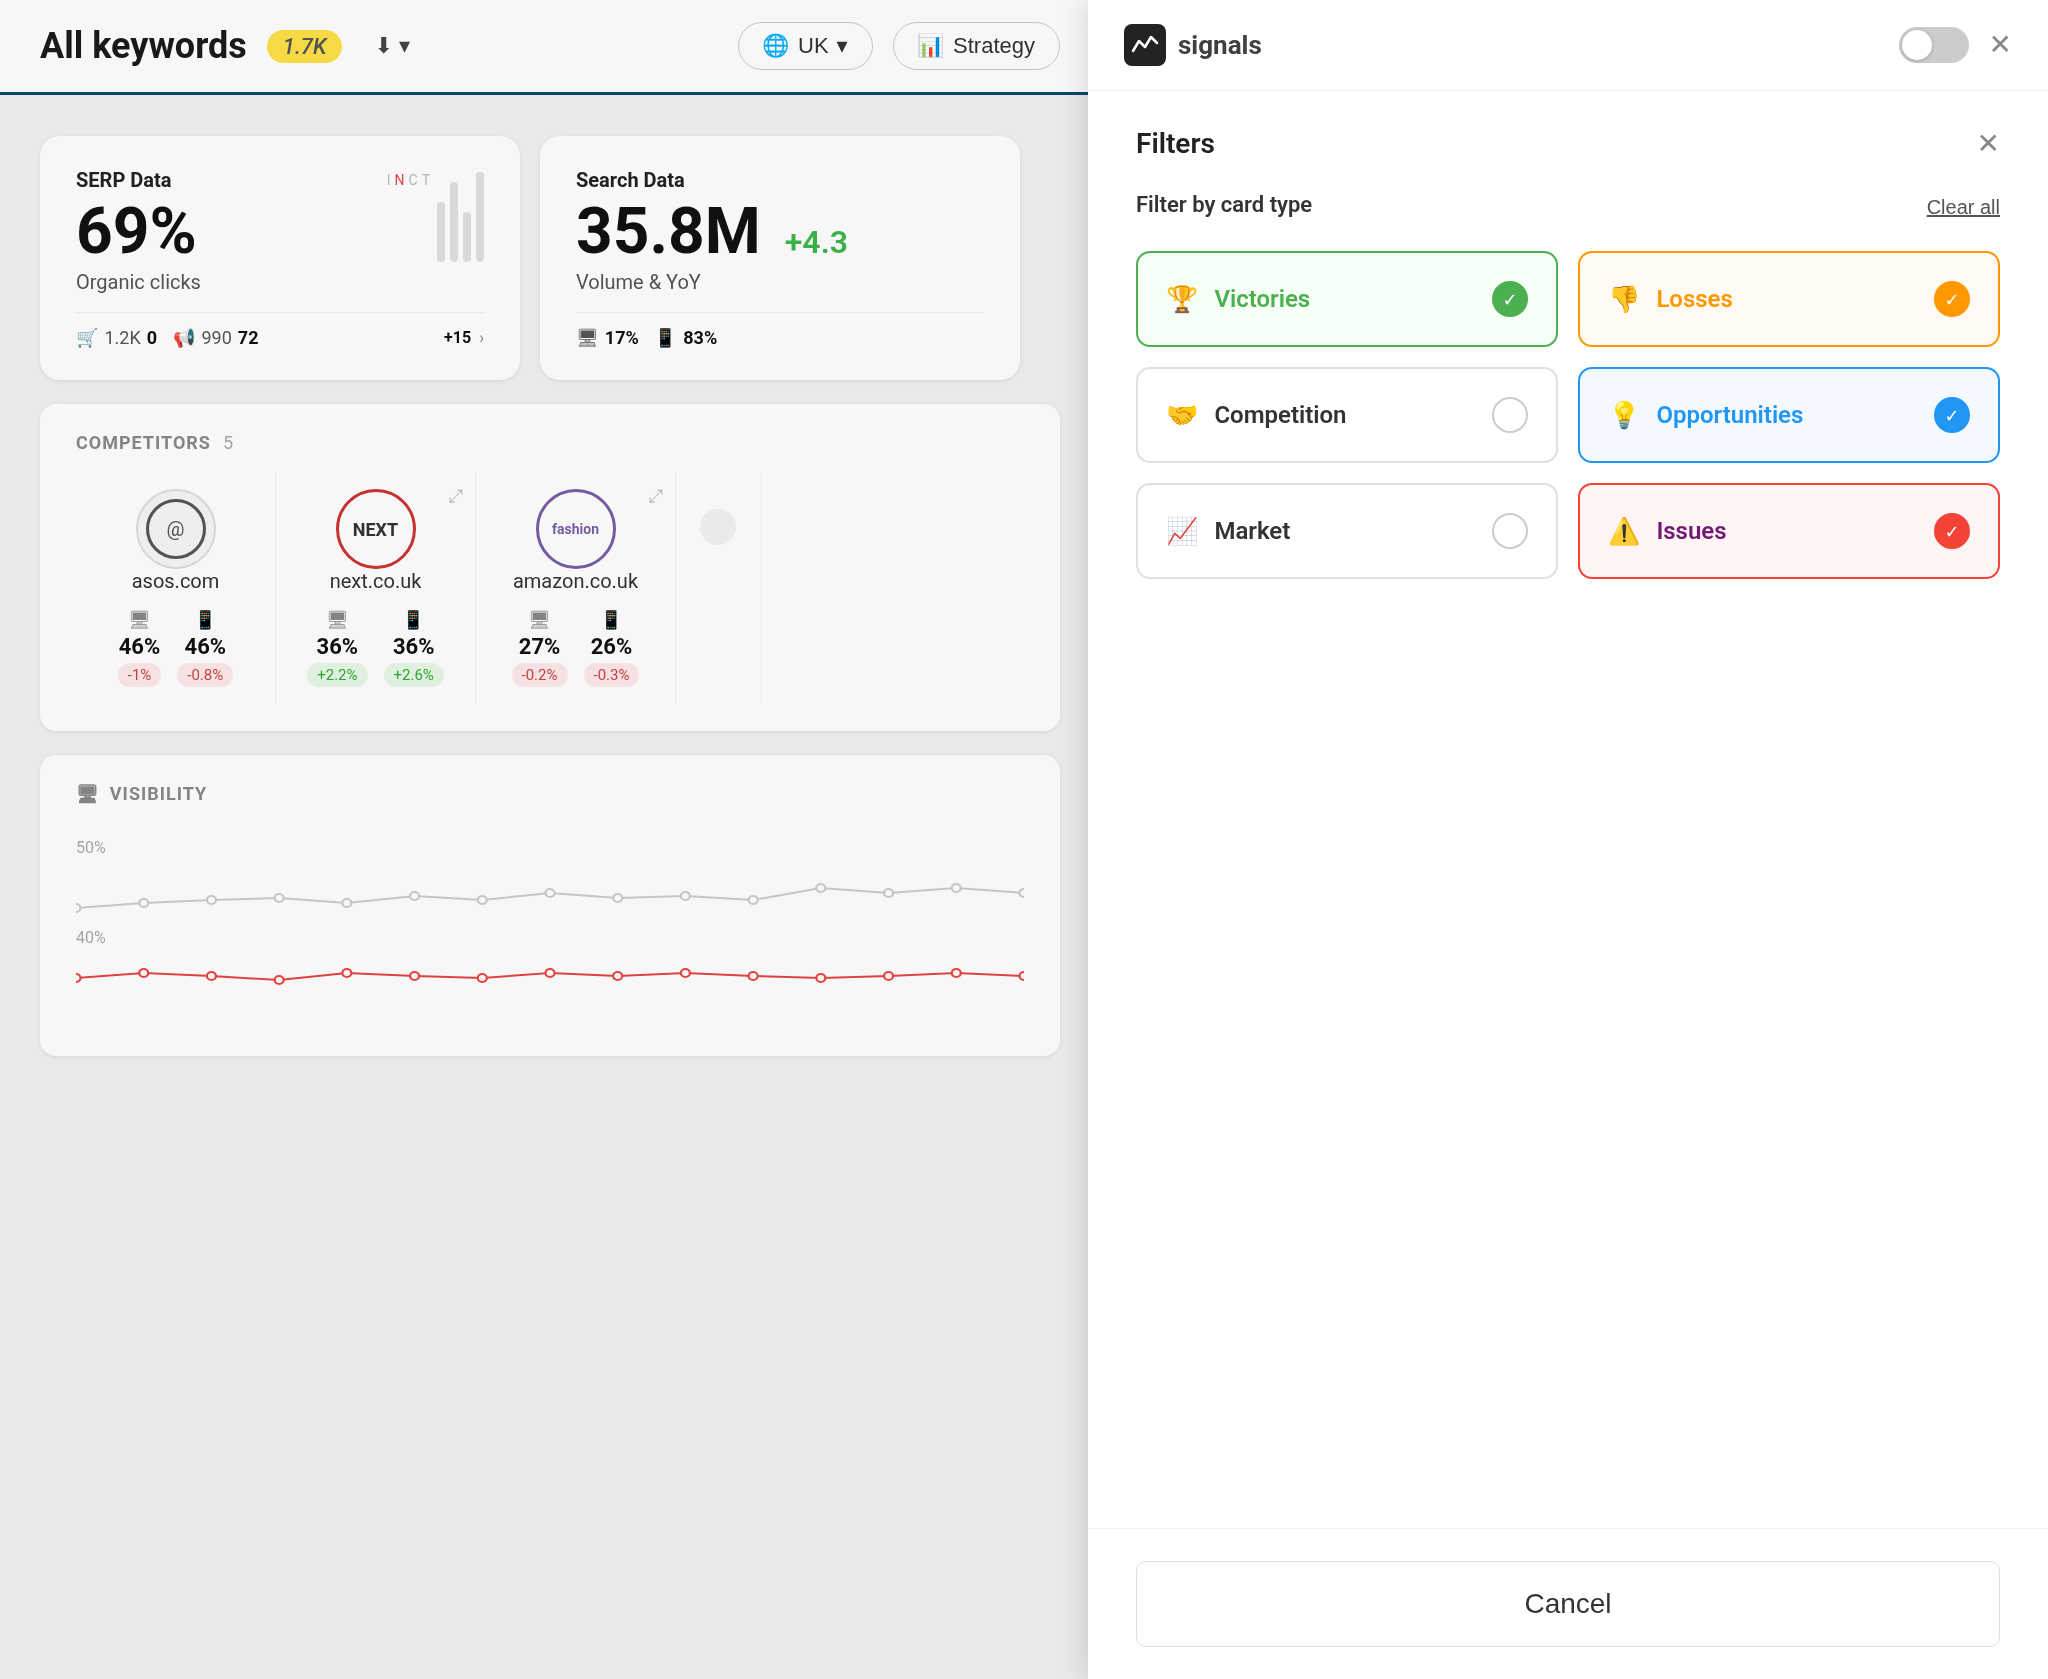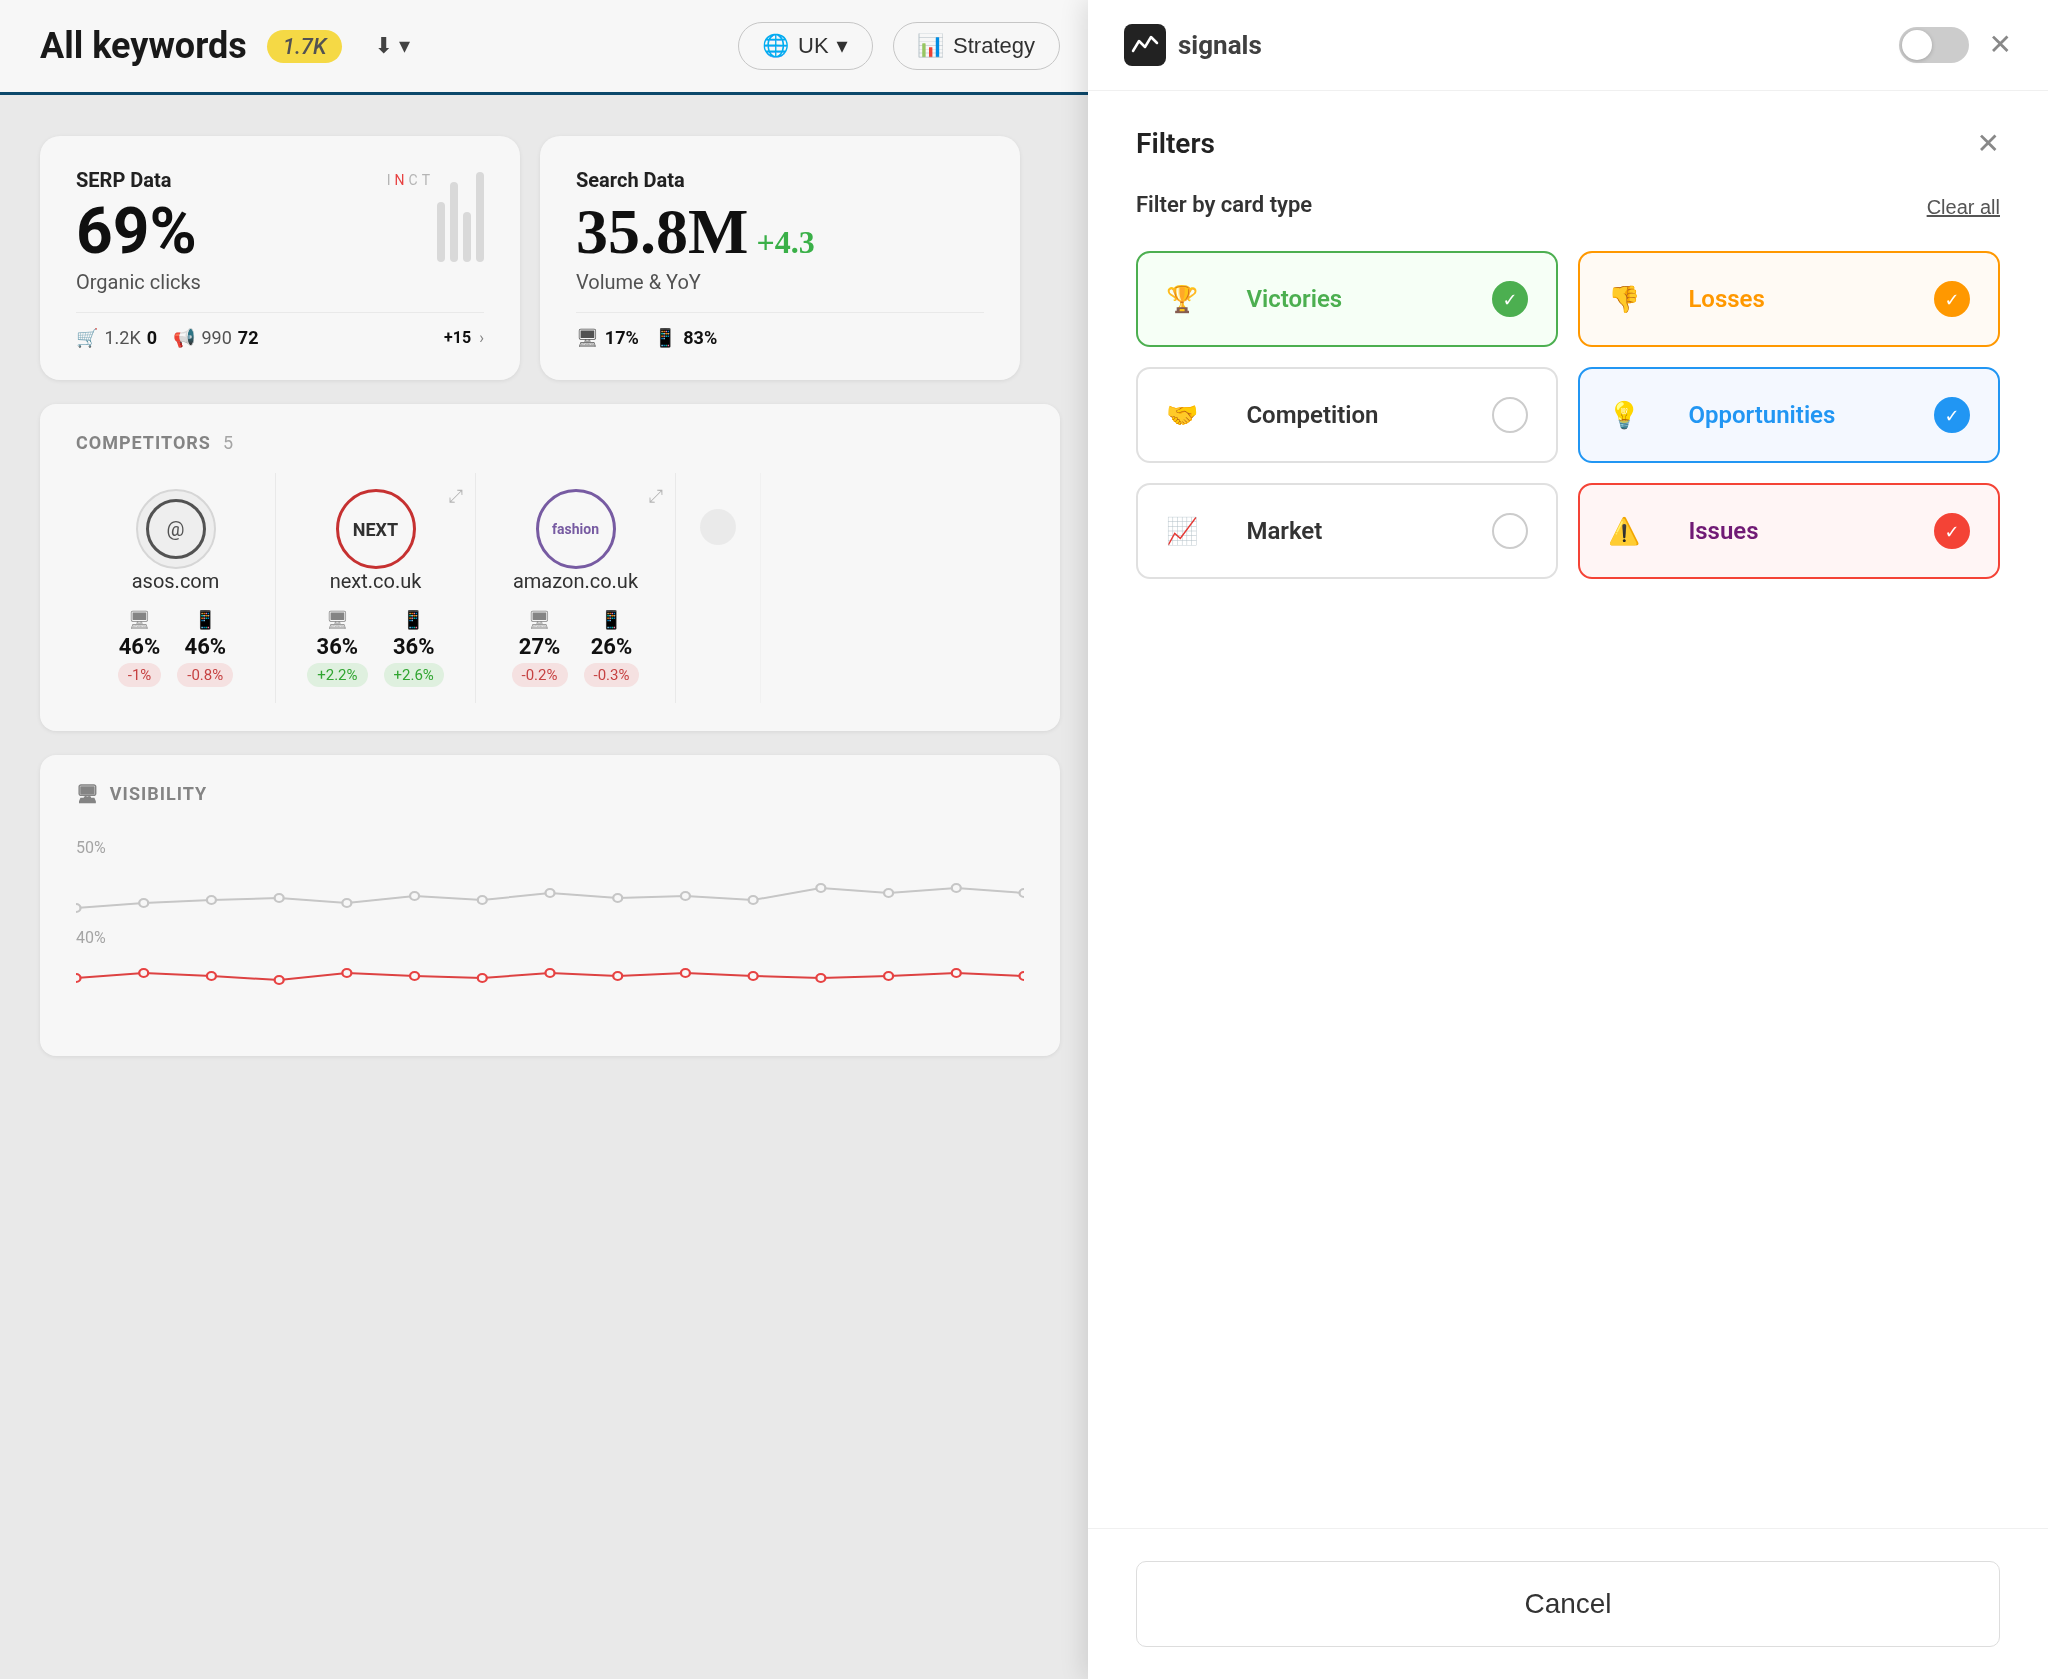--- a/index.html
+++ b/index.html
@@ -372,21 +372,20 @@
       align-items: center;
       gap: 16px;
     }
     .filter-card-icon {
       font-size: 26px;
     }
     .filter-card-label {
       font-size: 24px;
       font-weight: 600;
       color: #333;
-      margin-left: 32px;
     }
     .filter-card-label.green { color: #4caf50; }
     .filter-card-label.orange { color: #ff9800; }
     .filter-card-label.blue { color: #2196f3; }
     .filter-card-label.red { color: #701a75; }
 
     .filter-check {
       width: 36px;
       height: 36px;
       border-radius: 50%;
@@ -544,21 +543,21 @@
           </div>
           <div style="margin-left:auto;display:flex;align-items:center;gap:8px;">
             <span class="card-footer-num">+15</span>
             <span style="color:#888;">›</span>
           </div>
         </div>
       </div>
 
       <div class="data-card card-inner">
         <div class="card-label">Search Data</div>
-        <div style="display:flex;align-items:baseline;gap:8px;font-family:Liberation Serif, serif;">
+        <div style="display:flex;align-items:baseline;gap:24px;">
           <div class="card-value">35.8M</div>
           <span class="card-value-suffix">+4.3</span>
         </div>
         <div class="card-sub">Volume &amp; YoY</div>
         <div class="card-footer">
           <div class="card-footer-item">
             <span>🖥</span>
             <span class="card-footer-num">17%</span>
           </div>
           <div class="card-footer-item">

